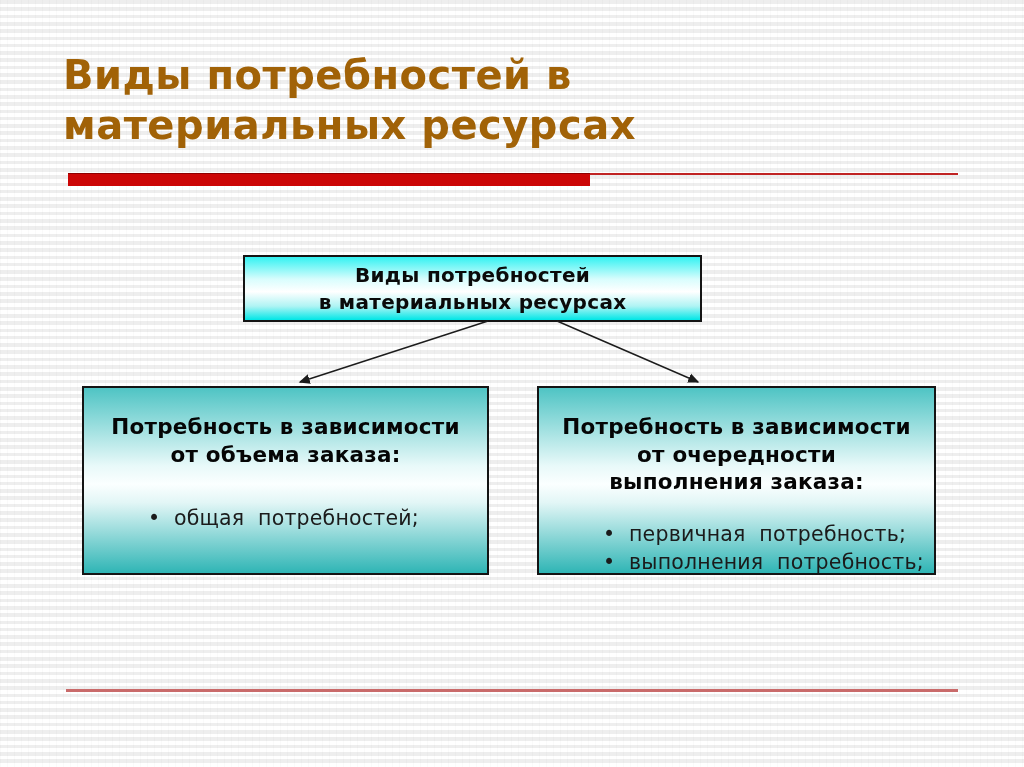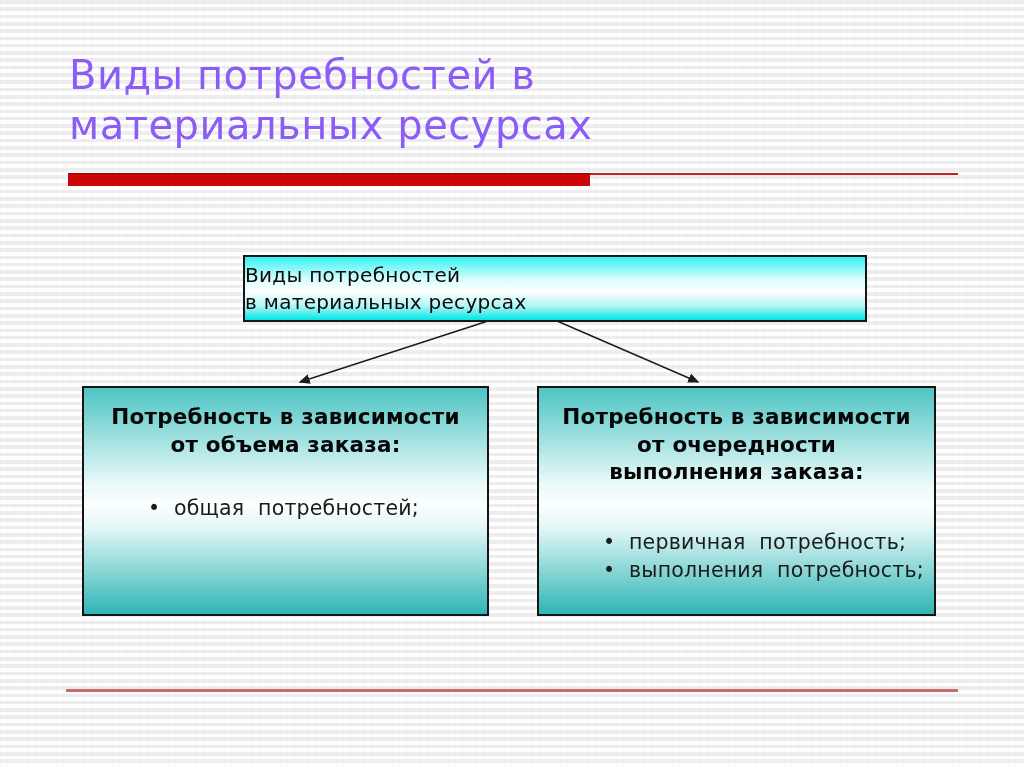--- a/index.html
+++ b/index.html
@@ -7,62 +7,62 @@
     width:1024px;height:767px;position:relative;overflow:hidden;
     font-family:"DejaVu Sans","Liberation Sans",sans-serif;
     background:
       repeating-linear-gradient(90deg, rgba(0,0,0,0.018) 0 1px, transparent 1px 7px),
       repeating-linear-gradient(180deg, #eeeeee 0 3.6px, #ffffff 3.6px 7.3px);
   }
   .abs{position:absolute;}
   .pre{white-space:pre-line;}
 
   .slide-title{
-    left:69px;top:50px;width:930px;
-    font-size:40px;line-height:50px;font-weight:normal;
-    color:#8b5cf6;letter-spacing:0.5px;
+    left:63px;top:50px;width:930px;
+    font-size:40px;line-height:50px;font-weight:bold;
+    color:#a16207;letter-spacing:0.5px;
   }
   .underline-thick{
     left:68px;top:173px;width:522px;height:12px;
     background:#cc0606;border-top:1px solid #8f0000;
   }
   .underline-thin{
     left:590px;top:173px;width:368px;height:2px;
     background:#c02323;
   }
 
   .node{
     border:2px solid #141414;
     box-sizing:border-box;
     color:#0a0a0a;
   }
   .root-node{
-    left:243px;top:255px;width:624px;height:67px;
+    left:243px;top:255px;width:459px;height:67px;
     background:linear-gradient(180deg,#33f2f2 0%,#d8fdfd 35%,#ffffff 55%,#aff4f4 78%,#00e6e6 100%);
-    font-weight:normal;font-size:20px;line-height:27px;
+    text-align:center;font-weight:bold;font-size:20px;line-height:27px;
     padding-top:5px;letter-spacing:0.3px;
   }
   .leaf-node{
-    top:386px;height:230px;
+    top:386px;height:189px;
     background:linear-gradient(180deg,#4fc4c4 0%,#e8f9f9 42%,#fbffff 52%,#e2f6f6 62%,#2fb5b5 100%);
-    padding:15px 10px 0;
+    padding:25px 10px 0;
   }
   .leaf-left{left:82px;width:407px;}
   .leaf-right{left:537px;width:399px;}
   .node-header{
     text-align:center;font-weight:bold;font-size:21.5px;line-height:27.5px;
     color:#050505;letter-spacing:0.2px;
   }
   .node-bullets{
     font-size:20.5px;line-height:28px;color:#1b1b1b;
     word-spacing:7px;letter-spacing:0.2px;
   }
   .node-bullets p{margin:0;text-indent:54px;}
   .leaf-left .node-bullets{margin-top:36px;}
-  .leaf-right .node-bullets{margin-top:42px;line-height:28.5px;}
+  .leaf-right .node-bullets{margin-top:24px;line-height:28.5px;}
 
   .arrows{left:260px;top:316px;width:520px;height:74px;}
 
   .bottom-rule{
     left:66px;top:689px;width:892px;height:3px;background:#c96a6a;
   }
 </style>
 </head>
 <body>
 

